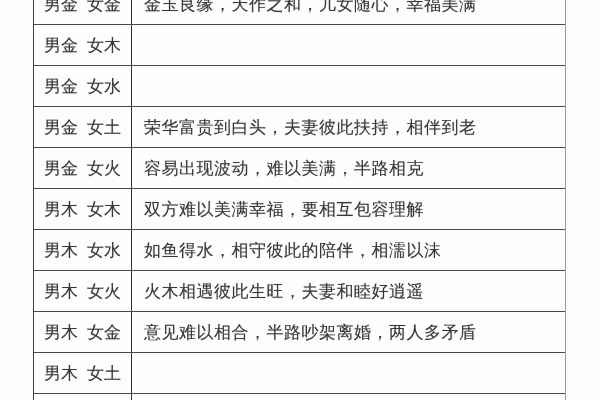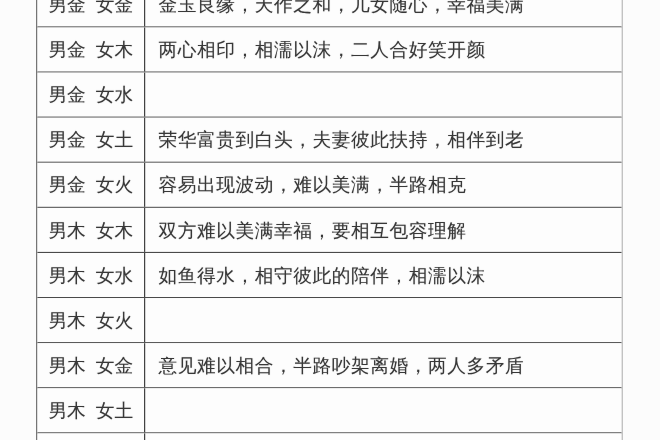--- a/index.html
+++ b/index.html
@@ -64,23 +64,20 @@
     <div class="cell desc">
       <span class="desc-text">金玉良缘，天作之和，儿女随心，幸福美满</span>
     </div>
   </div>
 
   <div class="row">
     <div class="cell pair">
       <span class="male">男金</span>
       <span class="female">女木</span>
     </div>
-    <div class="cell desc">
-      <span class="desc-text">两心相印，相濡以沫，二人合好笑开颜</span>
-    </div>
   </div>
 
   <div class="row">
     <div class="cell pair">
       <span class="male">男金</span>
       <span class="female">女水</span>
     </div>
   </div>
 
   <div class="row">
@@ -121,20 +118,23 @@
     <div class="cell desc">
       <span class="desc-text">如鱼得水，相守彼此的陪伴，相濡以沫</span>
     </div>
   </div>
 
   <div class="row">
     <div class="cell pair">
       <span class="male">男木</span>
       <span class="female">女火</span>
     </div>
+    <div class="cell desc">
+      <span class="desc-text">火木相遇彼此生旺，夫妻和睦好逍遥</span>
+    </div>
   </div>
 
   <div class="row">
     <div class="cell pair">
       <span class="male">男木</span>
       <span class="female">女金</span>
     </div>
     <div class="cell desc">
       <span class="desc-text">意见难以相合，半路吵架离婚，两人多矛盾</span>
     </div>

